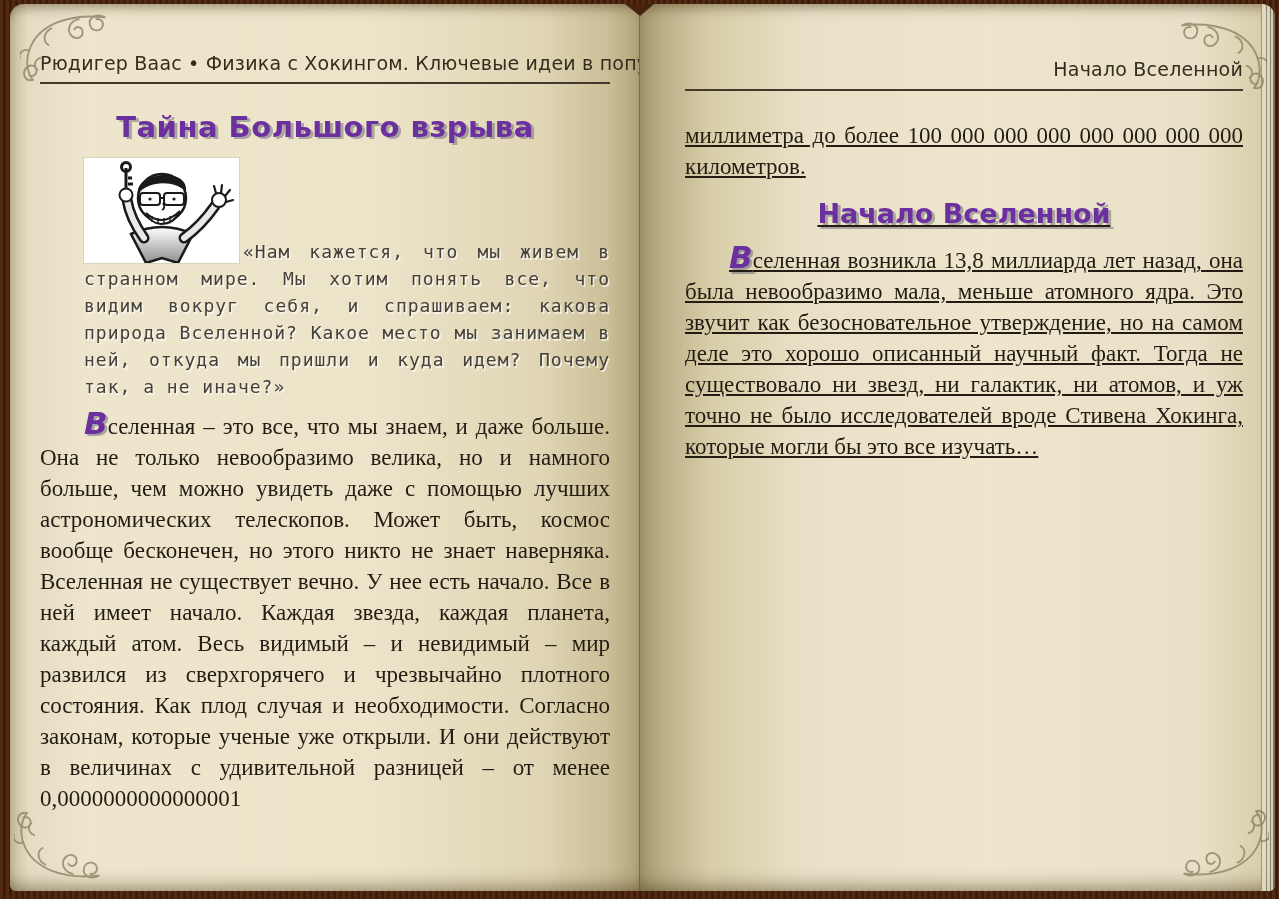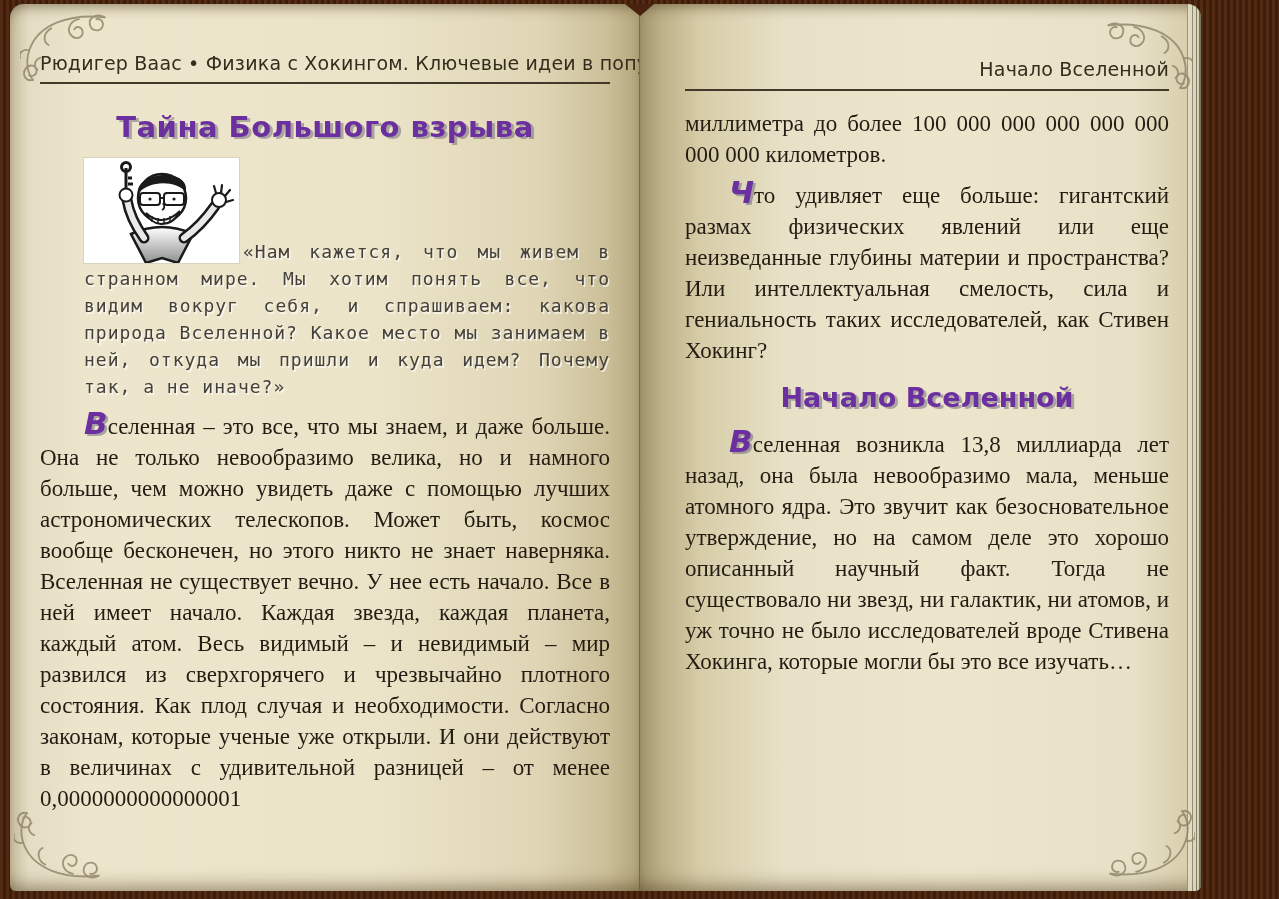--- a/index.html
+++ b/index.html
@@ -9,21 +9,21 @@
     font-family:"Liberation Serif","DejaVu Serif",serif;
   }
   .book{position:absolute;inset:0;}
   .page{position:absolute;top:4px;bottom:8px;}
   .page-left{
     left:10px;width:629px;border-radius:14px 0 0 6px;
     background:linear-gradient(90deg,#c6bb9c 0%,#e4ddc4 3%,#ede6cc 12%,#ece4c9 58%,#e0d6b6 84%,#cbbf98 95%,#b2a57b 100%);
     box-shadow:inset 0 12px 14px -10px rgba(60,40,10,.55), inset 0 -16px 18px -12px rgba(60,40,10,.5);
   }
   .page-right{
-    left:639px;width:562px;border-radius:0 14px 6px 0;
+    left:639px;width:636px;border-radius:0 14px 6px 0;
     background:linear-gradient(90deg,#a0946b 0%,#bcb088 4%,#d7cda8 11%,#e8e1c7 26%,#ede6cc 55%,#e8e1c7 88%,#dad0af 97%,#cfc5a2 100%);
     box-shadow:inset 0 12px 14px -10px rgba(60,40,10,.55), inset 0 -16px 18px -12px rgba(60,40,10,.5);
   }
   .stack{position:absolute;top:0;bottom:0;width:24px;opacity:.9;}
   .stack-left{left:0;border-radius:14px 0 0 6px;background:linear-gradient(90deg,
     #6f6b56 0px,#6f6b56 2px,#d7d3bc 2px,#d7d3bc 4px,#7d7961 4px,#7d7961 5px,
     #ddd8c1 5px,#ddd8c1 8px,#8a8670 8px,#8a8670 9px,#e2ddc5 9px,#e2ddc5 13px,
     #98927 13px,#989274 14px,rgba(231,226,201,0) 14px);}
   .stack-right{right:0;border-radius:0 14px 6px 0;background:linear-gradient(270deg,
     #6f6b56 0px,#6f6b56 2px,#d7d3bc 2px,#d7d3bc 4px,#7d7961 4px,#7d7961 5px,
@@ -38,21 +38,21 @@
   .running-head{position:absolute;left:0;right:0;font-family:"DejaVu Sans",sans-serif;
     font-size:19px;color:#342c1d;letter-spacing:.2px;white-space:nowrap;}
   .page-left .running-head{top:48px;text-align:left;}
   .page-right .running-head{top:54px;text-align:right;}
   .head-rule{position:absolute;left:0;right:0;border-top:2px solid #42392a;}
   .page-left .head-rule{top:78px;}
   .page-right .head-rule{top:85px;}
   .flow{position:absolute;left:0;right:0;color:#241c12;font-size:23px;line-height:31px;
     text-align:justify;}
   .page-left .flow{top:96px;}
-  .page-right .flow{top:104px;}
+  .page-right .flow{top:116px;text-decoration:underline;}
   .chapter-title{margin:10px 0 14px;text-align:center;font-family:"DejaVu Sans",sans-serif;
     font-weight:bold;font-size:29px;line-height:34px;color:#6b2fa0;letter-spacing:.5px;
     text-shadow:3px 2px 0 rgba(105,100,118,.5);}
   .section-heading{margin:16px 0 12px;text-align:center;font-family:"DejaVu Sans",sans-serif;
     font-weight:bold;font-size:27px;line-height:32px;color:#6b2fa0;
     text-shadow:3px 2px 0 rgba(105,100,118,.5);}
   .epigraph{margin:2px 0 8px 44px;font-family:"DejaVu Sans Mono",monospace;font-size:18px;
     line-height:27px;color:#45413a;letter-spacing:1px;
     text-shadow:1.5px 1.5px 0 rgba(255,255,255,.7);}
   .illustration{display:inline-block;width:155px;height:105px;background:#ffffff;
@@ -170,21 +170,20 @@
       </svg>
     </div>
 
     <div class="content">
       <div class="running-head">Начало Вселенной</div>
       <div class="head-rule"></div>
 
       <div class="flow">
         <p class="body-para cont">миллиметра до более 100 000 000 000 000 000 000 000 километров.</p>
 
-        <p class="body-para"><span class="initial">Ч</span><span>то удивляет еще больше: гигантский размах физических явлений или еще неизведанные глубины материи и пространства? Или интеллектуальная смелость, сила и гениальность таких исследователей, как Стивен Хокинг?</span></p>
 
         <h2 class="section-heading">Начало Вселенной</h2>
 
         <p class="body-para"><span class="initial">В</span><span>селенная возникла 13,8 миллиарда лет назад, она была невообразимо мала, меньше атомного ядра. Это звучит как безосновательное утверждение, но на самом деле это хорошо описанный научный факт. Тогда не существовало ни звезд, ни галактик, ни атомов, и уж точно не было исследователей вроде Стивена Хокинга, которые могли бы это все изучать…</span></p>
 
       </div>
     </div>
   </div>
 
   <div class="spine-line"></div>

